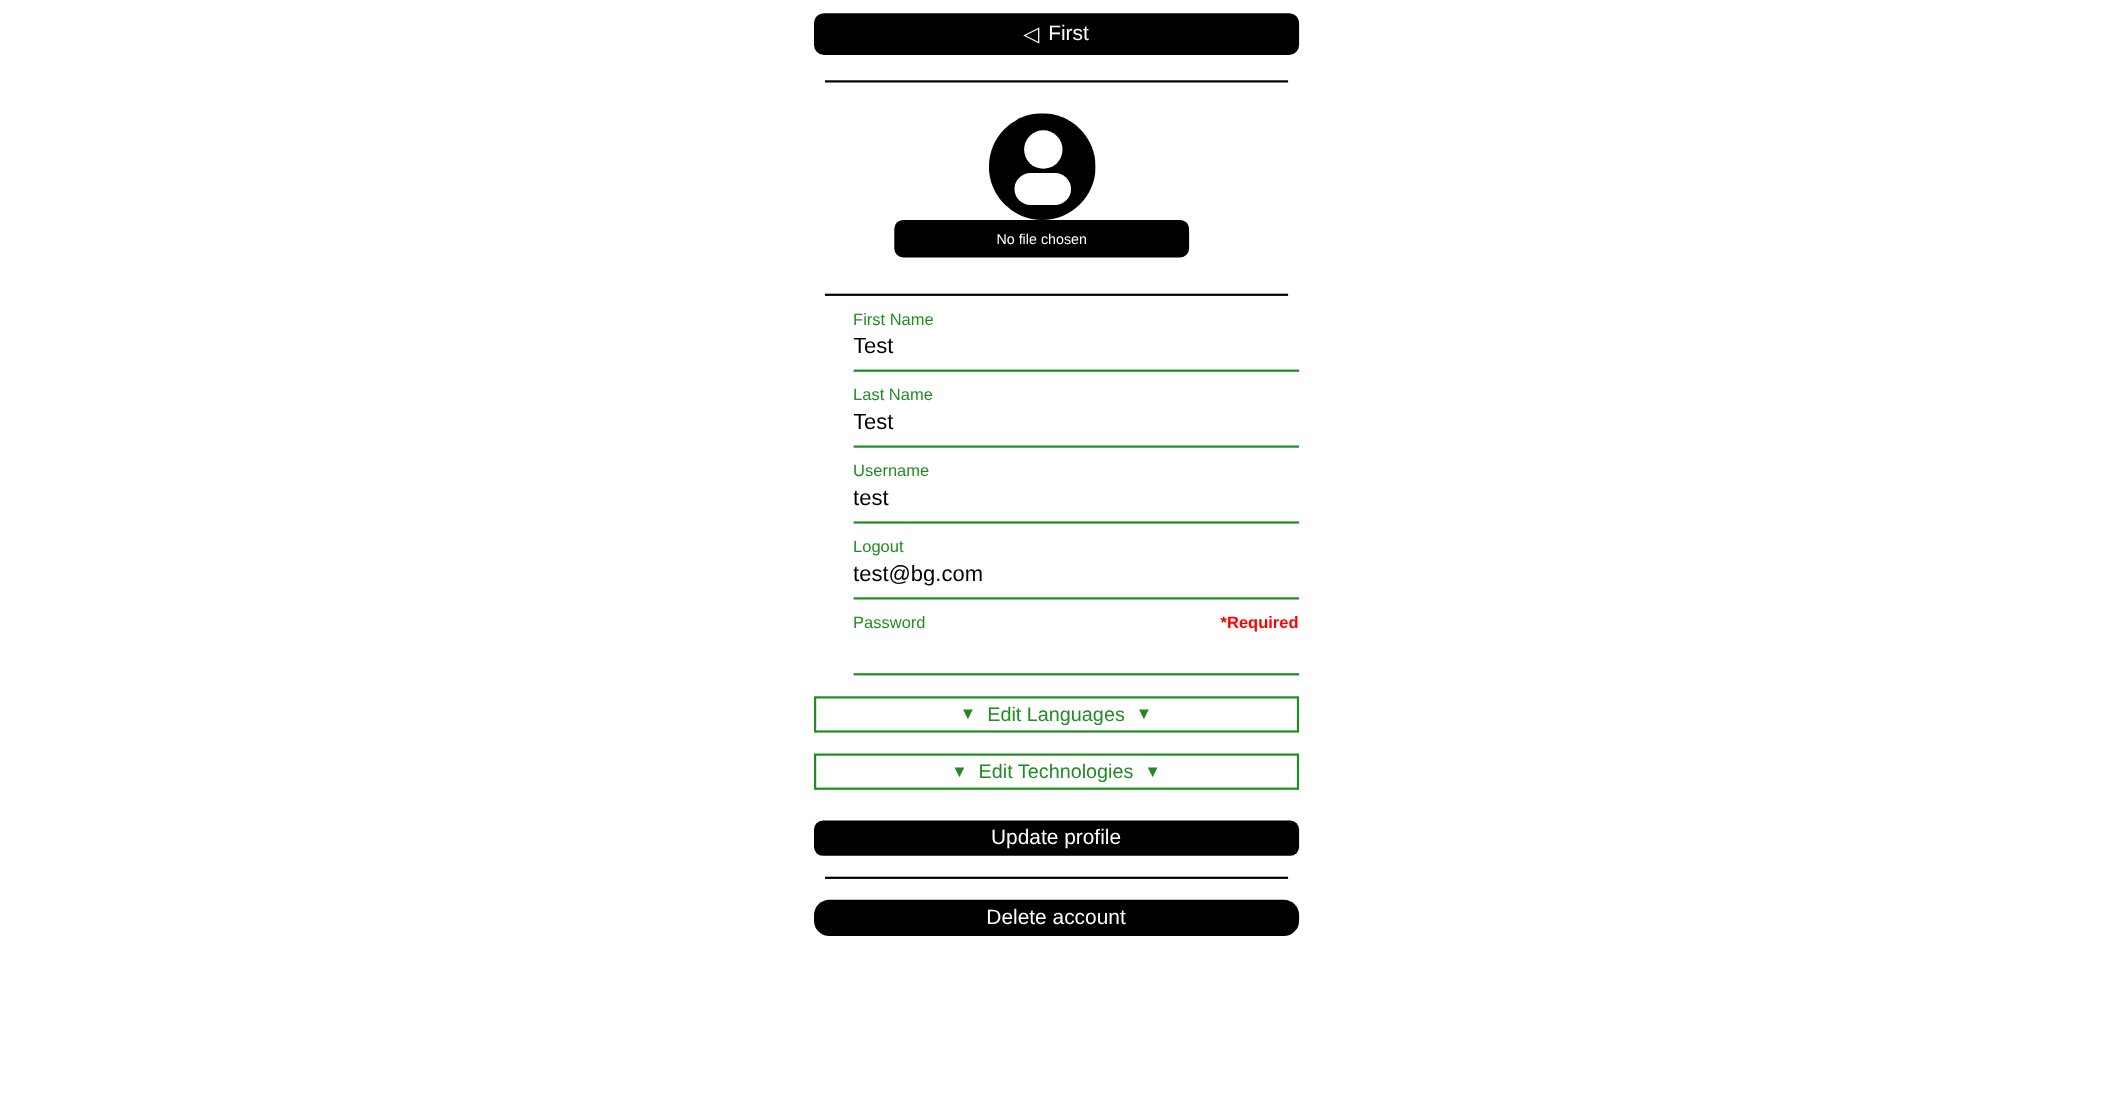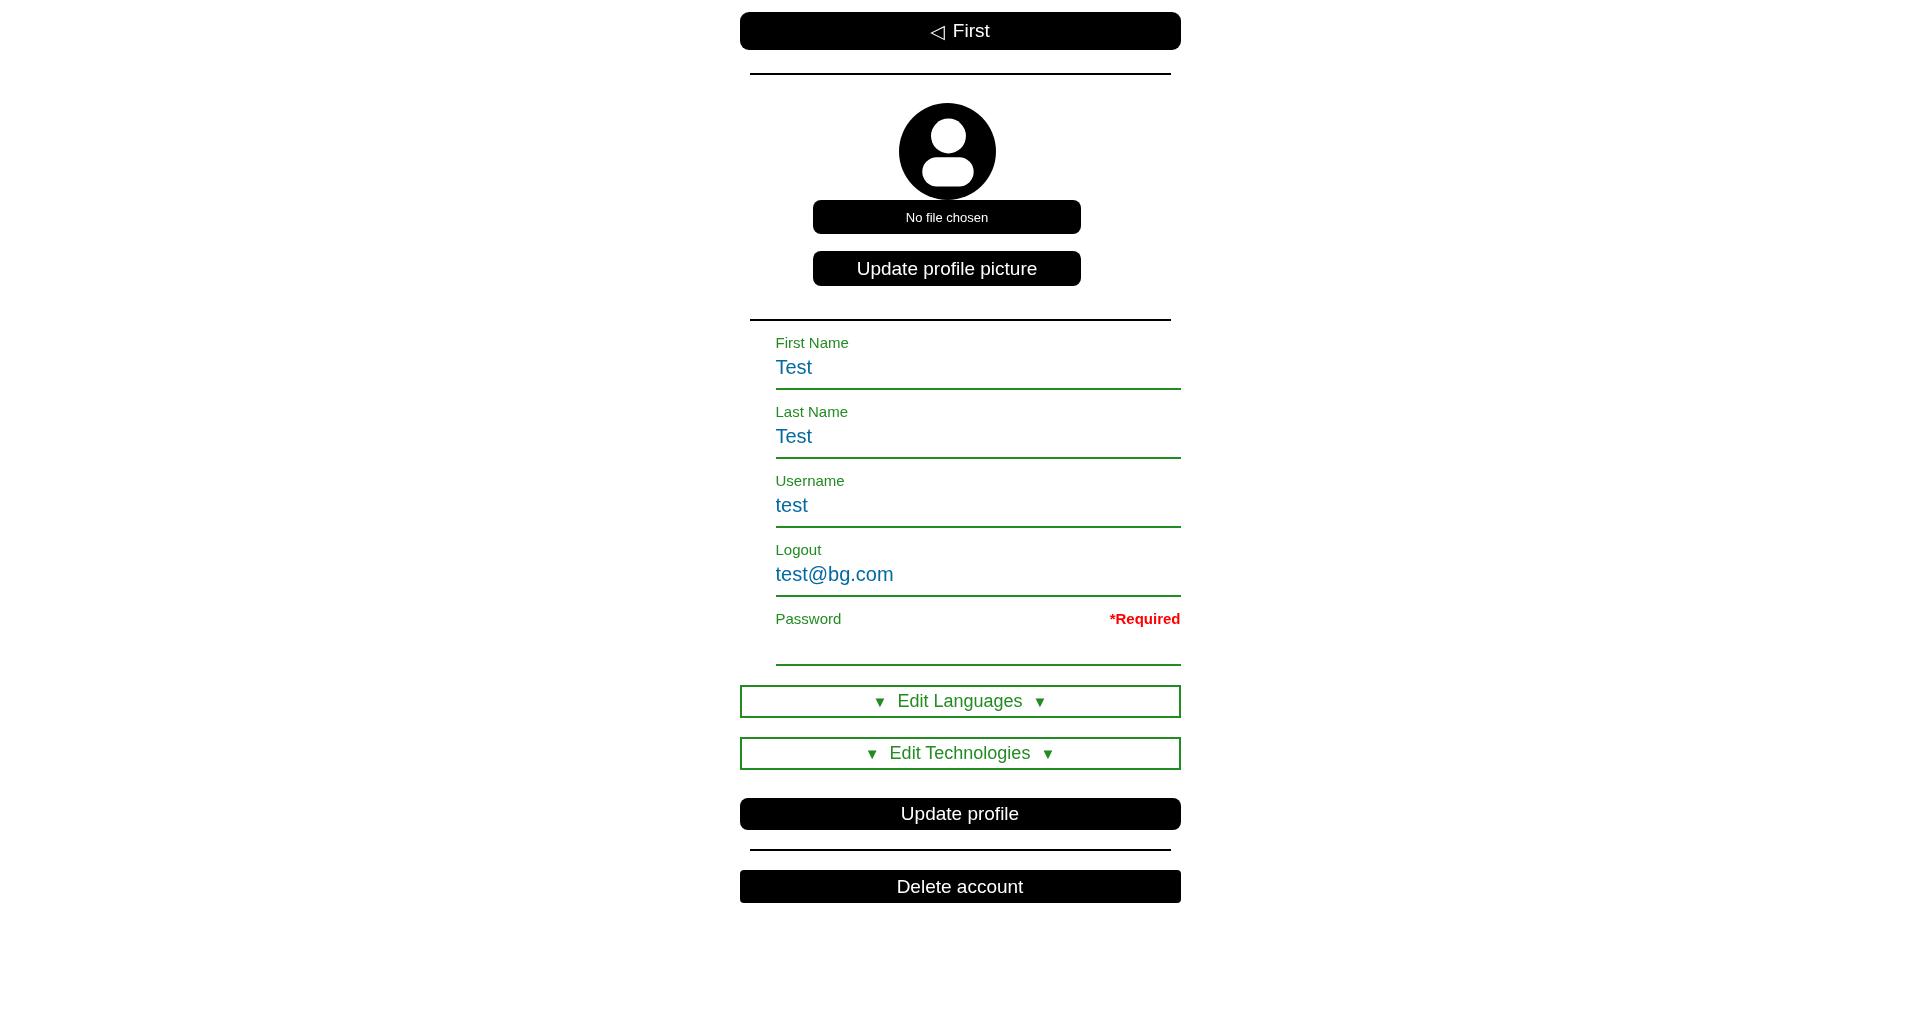--- a/index.html
+++ b/index.html
@@ -40,37 +40,37 @@
 
   
   .field { padding-top: 13px; margin-left: 36px; }
   .label-row { display: flex; justify-content: space-between; align-items: baseline; }
   .field-label { color: var(--accent, #228B22); font-size: 15px; line-height: 18px; }
   .required-note { color: var(--required, #ff0000); font-size: 15px; line-height: 18px; font-weight: bold; }
   .field-input {
     width: 100%; display: block;
     border: none; border-bottom: 2px solid var(--accent, #228B22);
     font-family: "Liberation Sans", sans-serif;
-    font-size: 20px; color: #0369a1;
+    font-size: 20px; color: #000000;
     padding: 4px 0 9px; background: transparent; outline: none; border-radius: 0;
   }
 
   
   .btn-outline {
     margin-top: 19px; width: 100%; height: 33px;
     background: #fff; border: 2px solid var(--accent, #228B22);
     color: var(--accent, #228B22); font-size: 18px;
     font-family: "Liberation Sans", sans-serif;
     display: flex; align-items: center; justify-content: center; gap: 10px;
     cursor: pointer;
   }
   .btn-outline .chev { font-size: 15px; line-height: 1; }
 
   .update-btn { margin-top: 28px; width: 100%; height: 32px; font-size: 19px; border-radius: 8px; }
-  .delete-btn { margin-top: 19px; width: 100%; height: 33px; font-size: 19px; border-radius: 4px; }
+  .delete-btn { margin-top: 19px; width: 100%; height: 33px; font-size: 19px; border-radius: 14px; }
 </style>
 </head>
 <body>
 
 <div class="page">
 
   <div class="topbar">
     <button class="btn-black">
       <span>◁</span>
       <span>First</span>
@@ -81,23 +81,20 @@
 
   <div class="avatar-row">
     <svg class="avatar-svg" viewBox="0 0 100 100" aria-hidden="true">
       <circle cx="50" cy="50" r="50" fill="#000"></circle>
       <circle cx="51" cy="34" r="18" fill="#fff"></circle>
       <rect x="24" y="56" width="53" height="30" rx="15" fill="#fff"></rect>
     </svg>
     <div class="avatar-buttons">
       <button class="btn-black file-btn">
         <span>No file chosen</span>
-      </button>
-      <button class="btn-black picture-btn">
-        <span>Update profile picture</span>
       </button>
     </div>
   </div>
 
   <hr class="divider hr-mid">
 
   <div class="field">
     <div class="label-row">
       <span class="field-label">First Name</span>
     </div>

